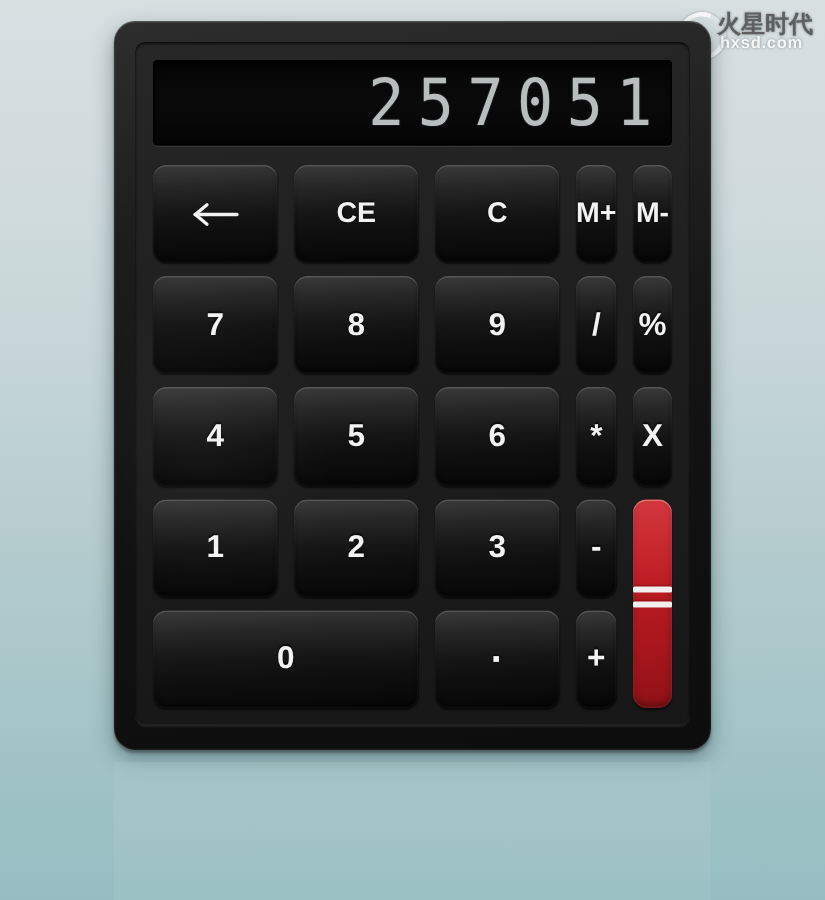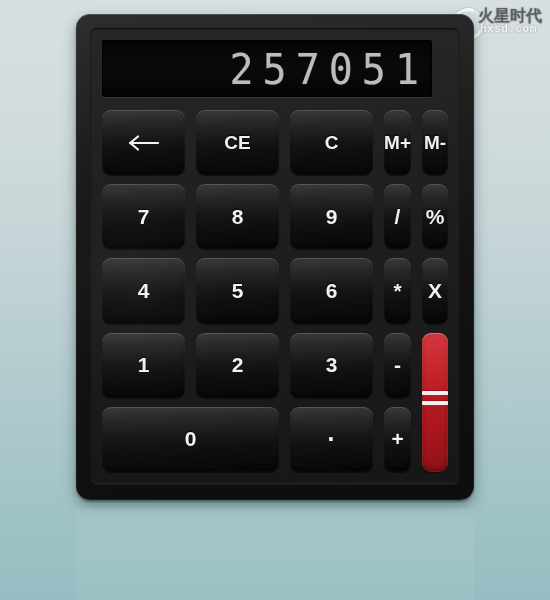--- a/index.html
+++ b/index.html
@@ -65,21 +65,21 @@
     font-weight: bold;
     color: #404040;
     letter-spacing: 0px;
     text-shadow: 0 0 2px rgba(90,100,105,0.9);
     white-space: nowrap;
   }
   .wm-dom {
     position: absolute;
     left: 30px;
     top: 17px;
-    font-family: Liberation Mono, monospace;
+    font-family: Liberation Sans, sans-serif;
     font-size: 11px;
     font-weight: bold;
     color: #ffffff;
     letter-spacing: 0.5px;
     text-shadow: 0 0 2px rgba(90,100,105,0.9);
     white-space: nowrap;
   }
 
   
   .calc-wrap {
@@ -135,21 +135,21 @@
     background: radial-gradient(ellipse at center, rgba(255,255,255,0.035), rgba(255,255,255,0) 70%);
     transform: rotate(-18deg);
     pointer-events: none;
   }
 
   
   .display {
     position: absolute;
     left: 12px;
     top: 12px;
-    right: 28px;
+    right: 12px;
     height: 57px;
     border-radius: 3px;
     background: linear-gradient(180deg, #050505 0%, #0a0a0a 50%, #040404 100%);
     box-shadow:
       inset 0 2px 4px rgba(0,0,0,0.95),
       inset 0 0 0 1px rgba(0,0,0,0.9),
       0 1px 0 rgba(255,255,255,0.08);
     overflow: hidden;
     display: flex;
     align-items: center;

